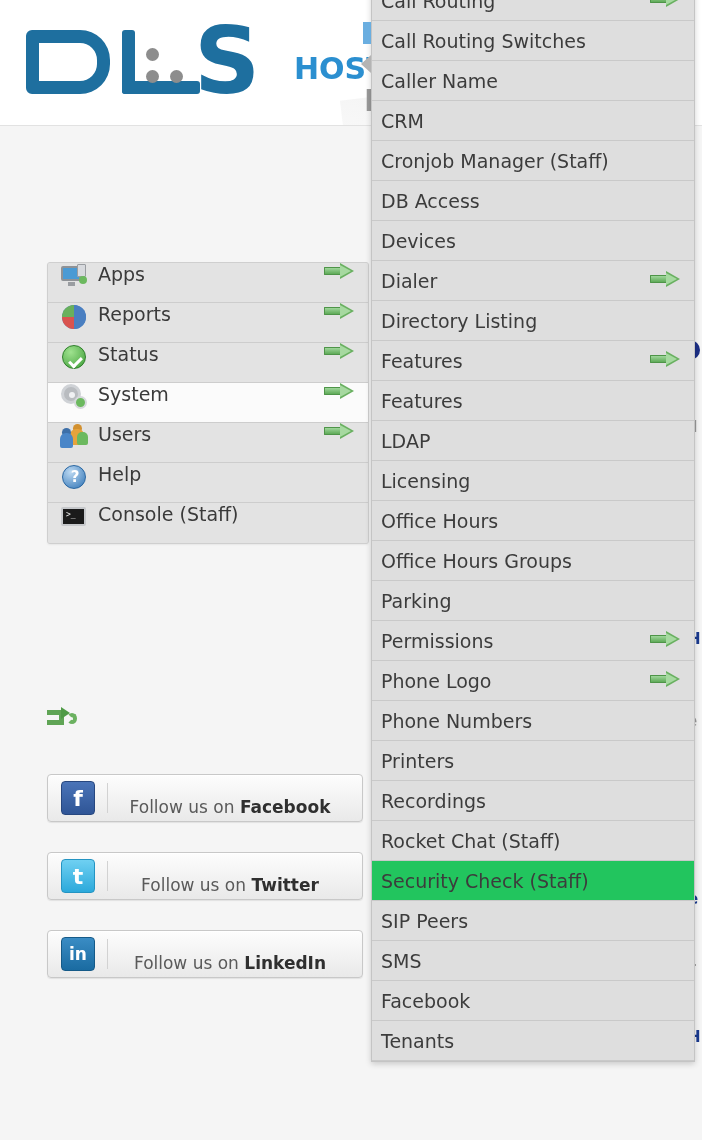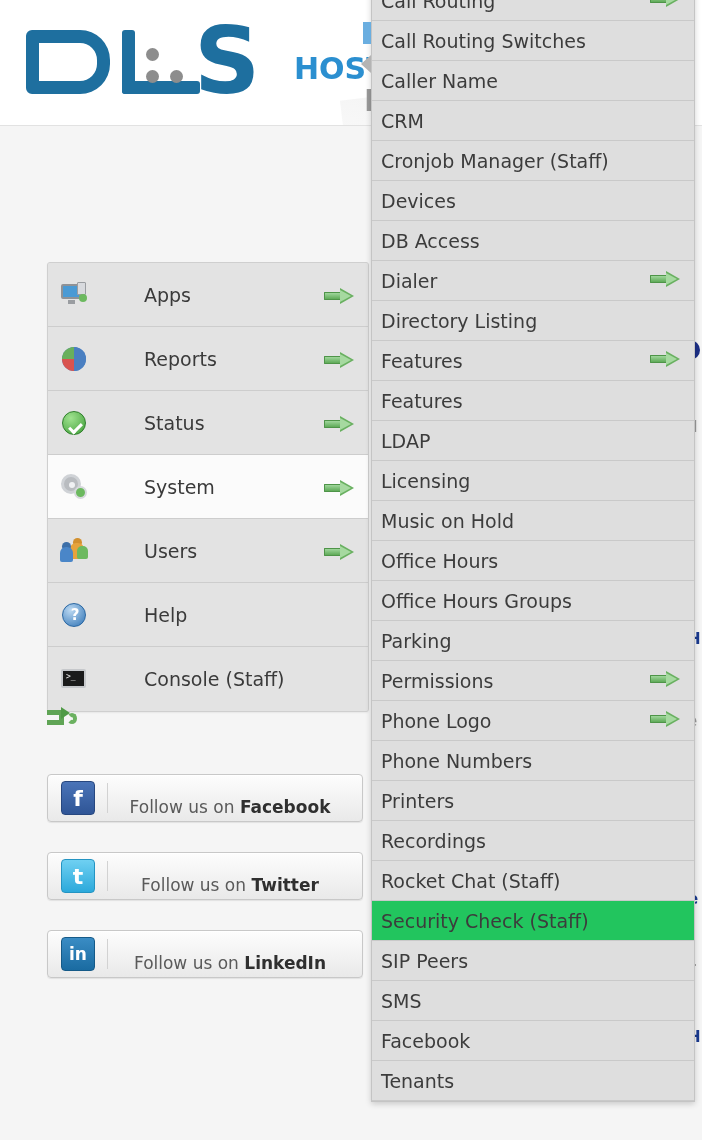--- a/index.html
+++ b/index.html
@@ -64,26 +64,25 @@
   
   .nav-panel {
     position: absolute; left: 47px; top: 262px; width: 322px;
     background: #e3e3e3;
     border: 1px solid #cfcfcf;
     border-radius: 3px;
     box-shadow: 0 1px 2px rgba(0,0,0,.06);
     overflow: hidden;
   }
   .nav-item {
-    position: relative; display: flex; align-items: center;
-    height: 64px; padding: 0 14px 0 12px;
+    position: relative; display: flex; 
+    height: 40px; padding: 0 14px 0 12px;
     background: #e3e3e3;
     border-bottom: 1px solid #cdcdcd;
     cursor: pointer;
-    gap: 46px;
   }
   .nav-item:last-child { border-bottom: none; }
   .nav-item.active { background: #fbfbfb; }
   .nav-label {
     font-size: 19px; color: #3a3a3a; margin-left: 10px;
     white-space: nowrap;
   }
   .nav-icon { width: 28px; height: 28px; flex: 0 0 28px; position: relative; }
   .nav-arrow { margin-left: auto; width: 30px; height: 14px; position: relative; }
 
@@ -377,24 +376,24 @@
       <div class="fly-item">
         <span class="fly-label">Caller Name</span>
       </div>
       <div class="fly-item">
         <span class="fly-label">CRM</span>
       </div>
       <div class="fly-item">
         <span class="fly-label">Cronjob Manager (Staff)</span>
       </div>
       <div class="fly-item">
+        <span class="fly-label">DB Access</span>
+      </div>
+      <div class="fly-item">
         <span class="fly-label">Devices</span>
-      </div>
-      <div class="fly-item">
-        <span class="fly-label">DB Access</span>
       </div>
       <div class="fly-item">
         <span class="fly-label">Dialer</span>
         <span class="fly-arrow"><span class="garrow"><span class="shaft"></span><span class="head"></span><span class="head2"></span></span></span>
       </div>
       <div class="fly-item">
         <span class="fly-label">Directory Listing</span>
       </div>
       <div class="fly-item">
         <span class="fly-label">Features</span>
@@ -403,23 +402,20 @@
       <div class="fly-item">
         <span class="fly-label">Features</span>
       </div>
       <div class="fly-item">
         <span class="fly-label">LDAP</span>
       </div>
       <div class="fly-item">
         <span class="fly-label">Licensing</span>
       </div>
       <div class="fly-item">
-        <span class="fly-label">Music on Hold</span>
-      </div>
-      <div class="fly-item">
         <span class="fly-label">Office Hours</span>
       </div>
       <div class="fly-item">
         <span class="fly-label">Office Hours Groups</span>
       </div>
       <div class="fly-item">
         <span class="fly-label">Parking</span>
       </div>
       <div class="fly-item">
         <span class="fly-label">Permissions</span>

